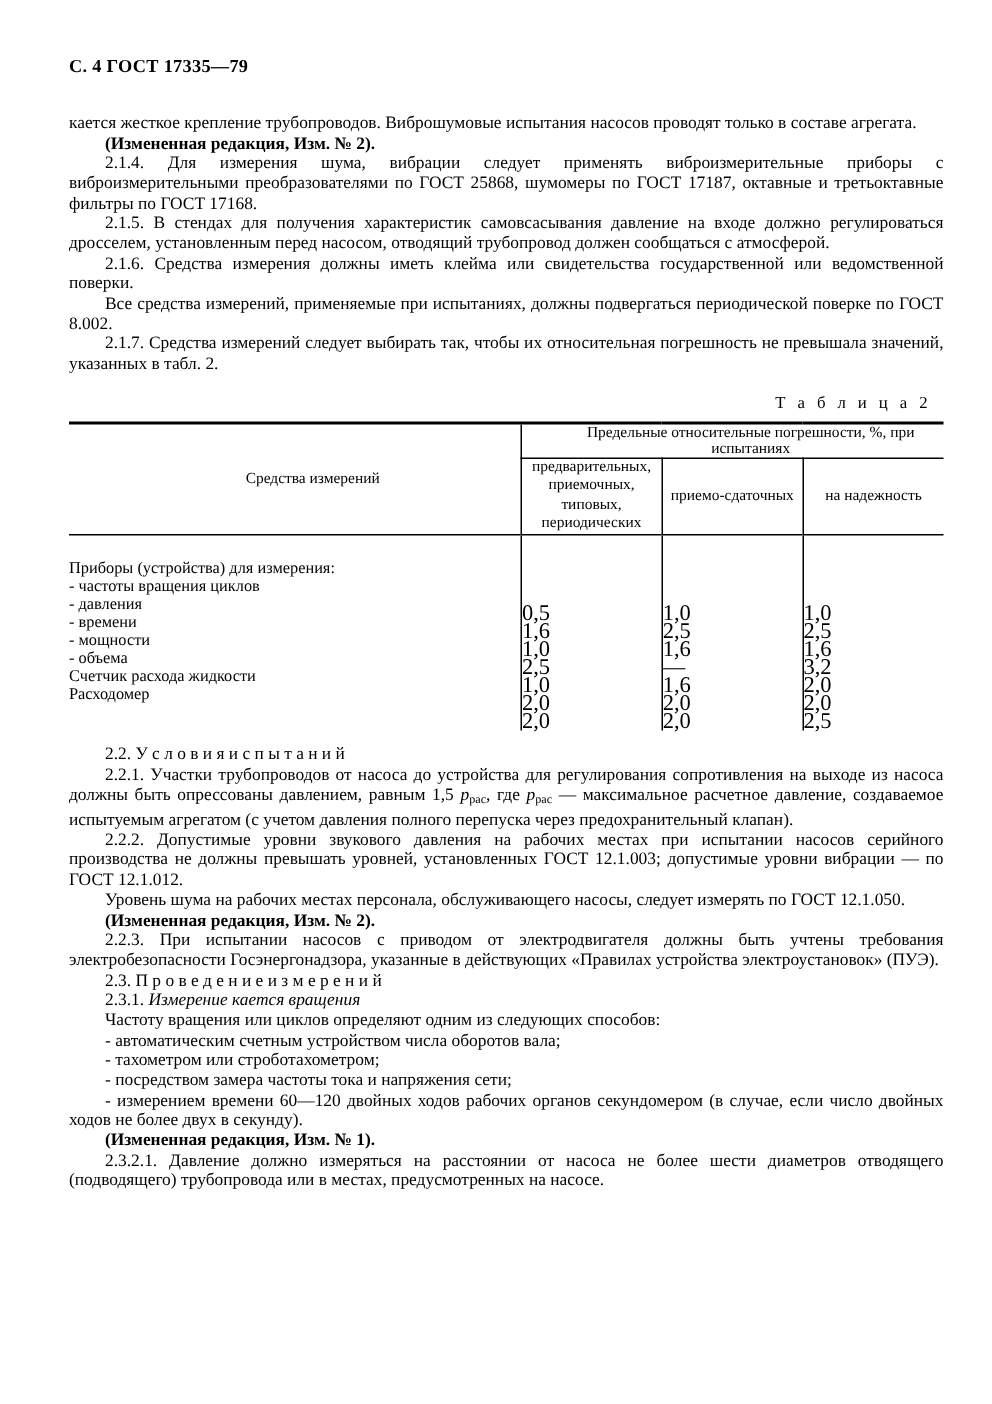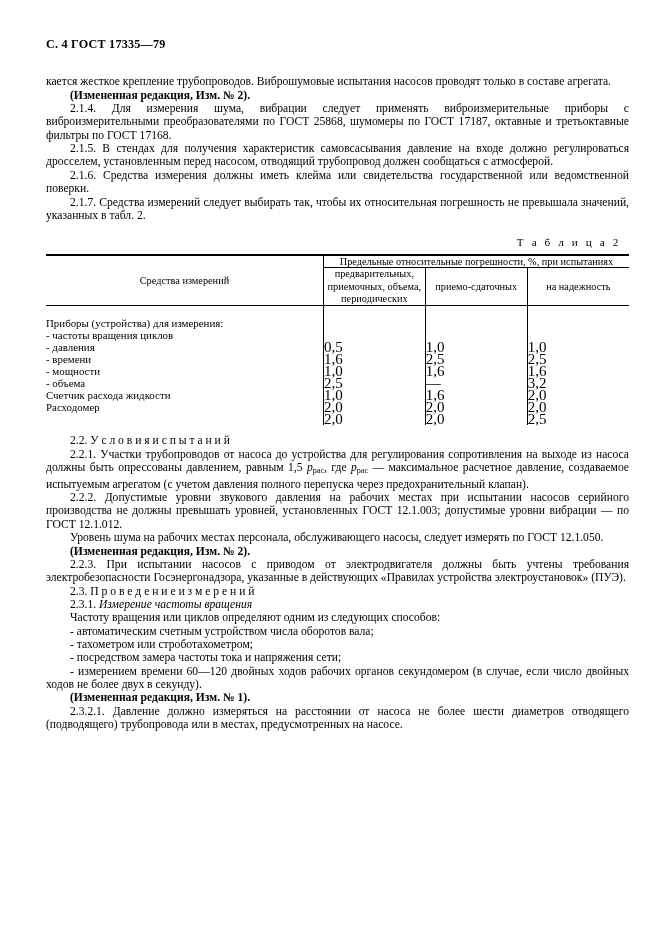--- a/index.html
+++ b/index.html
@@ -54,20 +54,21 @@
     margin: 14px 8px 6px 0;
   }
   table.gost {
     width: 100%;
     border-collapse: collapse;
     font-size: 10.3px;
     table-layout: fixed;
   }
   table.gost .r-top td {
     border-top: 2.6px solid #000;
+    padding-left: 24px;
   }
   table.gost td {
     padding: 0;
     vertical-align: middle;
   }
   td.meansCol {
     width: 47.5%;
     text-align: center;
     border-right: 1.6px solid #000;
     padding: 6px 4px;
@@ -135,35 +136,36 @@
   <p class="body">кается жесткое крепление трубопроводов. Виброшумовые испытания насосов проводят только в составе агрегата.</p>
 
   <p class="body indent bold">(Измененная редакция, Изм. № 2).</p>
 
   <p class="body indent">2.1.4. Для измерения шума, вибрации следует применять виброизмерительные приборы с виброизмерительными преобразователями по ГОСТ 25868, шумомеры по ГОСТ 17187, октавные и третьоктавные фильтры по ГОСТ 17168.</p>
 
   <p class="body indent">2.1.5. В стендах для получения характеристик самовсасывания давление на входе должно регулироваться дросселем, установленным перед насосом, отводящий трубопровод должен сообщаться с атмосферой.</p>
 
   <p class="body indent">2.1.6. Средства измерения должны иметь клейма или свидетельства государственной или ведомственной поверки.</p>
 
+  <p class="body indent">Все средства измерений, применяемые при испытаниях, должны подвергаться периодической поверке по ГОСТ 8.002.</p>
 
   <p class="body indent">2.1.7. Средства измерений следует выбирать так, чтобы их относительная погрешность не превышала значений, указанных в табл. 2.</p>
 
   <div class="tbl-caption">Т а б л и ц а  2</div>
 
   <table class="gost">
     <tbody>
         <tr class="r-top">
       <td class="meansCol" rowspan="2">Средства измерений</td>
       <td class="spanHead" colspan="3">Предельные относительные погрешности, %, при испытаниях</td>
     </tr>
     <tr>
       <td class="subHead">
         <span>предварительных,</span><br>
-        <span>приемочных, объема,</span><br>
+        <span>приемочных, типовых,</span><br>
         <span>периодических</span>
       </td>
       <td class="subHead">приемо-сдаточных</td>
       <td class="subHead last">на надежность</td>
     </tr>
     <tr class="hdr-sep">
       <td></td>
       <td></td>
       <td></td>
       <td></td>
@@ -223,21 +225,21 @@
 
 
   <p class="body indent">Уровень шума на рабочих местах персонала, обслуживающего насосы, следует измерять по ГОСТ 12.1.050.</p>
 
   <p class="body indent bold">(Измененная редакция, Изм. № 2).</p>
 
   <p class="body indent">2.2.3. При испытании насосов с приводом от электродвигателя должны быть учтены требования электробезопасности Госэнергонадзора, указанные в действующих «Правилах устройства электроустановок» (ПУЭ).</p>
 
   <p class="body indent">2.3. П р о в е д е н и е   и з м е р е н и й</p>
 
-  <p class="body indent"><span>2.3.1. </span><span class="ital">Измерение частоты вращения</span></p>
+  <p class="body indent"><span>2.3.1. </span><span class="ital">Измерение кается вращения</span></p>
 
   <p class="body indent">Частоту вращения или циклов определяют одним из следующих способов:</p>
 
   <p class="body indent">-  автоматическим счетным устройством числа оборотов вала;</p>
   <p class="body indent">-  тахометром или стробoтахометром;</p>
   <p class="body indent">-  посредством замера частоты тока и напряжения сети;</p>
   <p class="body indent">-  измерением времени 60—120 двойных ходов рабочих органов секундомером (в случае, если число двойных ходов не более двух в секунду).</p>
 
   <p class="body indent bold">(Измененная редакция, Изм. № 1).</p>
 

